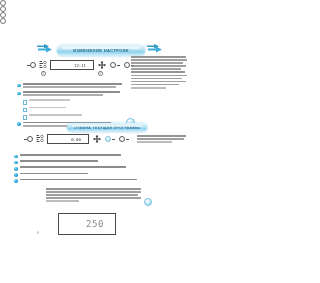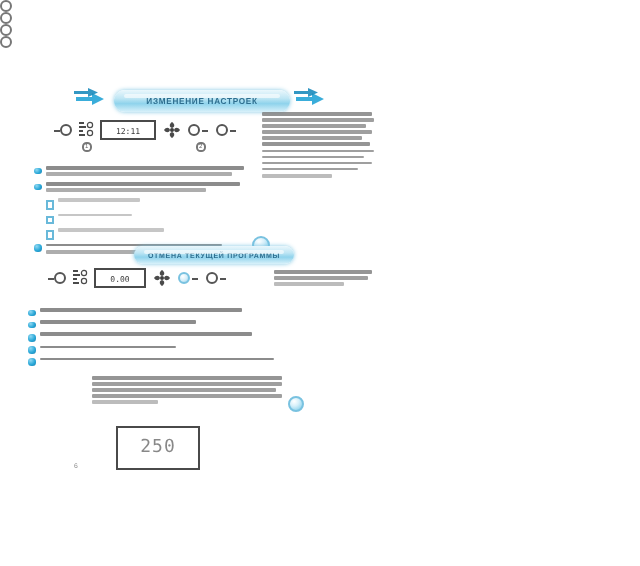--- a/index.html
+++ b/index.html
@@ -22,21 +22,21 @@
                  background:rgba(255,255,255,.6);border-radius:2px;}
 
   
   .arrows{position:absolute;width:18px;height:12px;}
   .arrows svg{width:100%;height:100%;display:block;}
 
   
   .ctlrow{position:absolute;display:flex;align-items:center;}
   .knob{width:6px;height:6px;border:.9px solid #555;border-radius:50%;background:#fff;box-sizing:border-box;}
   .dash{width:3px;height:.9px;background:#555;}
-  .lcd{border:1px solid #4a4a4a;background:#fff;display:flex;align-items:center;justify-content:center;}
+  .lcd{border:1px solid #4a4a4a;background:#fff;display:flex;align-items:center;justify-content:center;padding-left:16px;}
   .lcd .seg{font-family:"DejaVu Sans Mono","Liberation Mono",monospace;color:#3a3a3a;}
   .icn{display:flex;align-items:center;justify-content:center;}
   .icn svg{display:block;}
   .circnum{width:4.6px;height:4.6px;border:.7px solid #777;border-radius:50%;
            font-size:3px;line-height:3.6px;text-align:center;color:#666;box-sizing:border-box;}
 
   
   .blist{position:absolute;}
   .bitem{display:flex;align-items:flex-start;margin-bottom:2px;}
   .bdot{width:3.6px;height:3.6px;border-radius:50%;flex:0 0 auto;margin-top:.6px;margin-right:2.2px;

